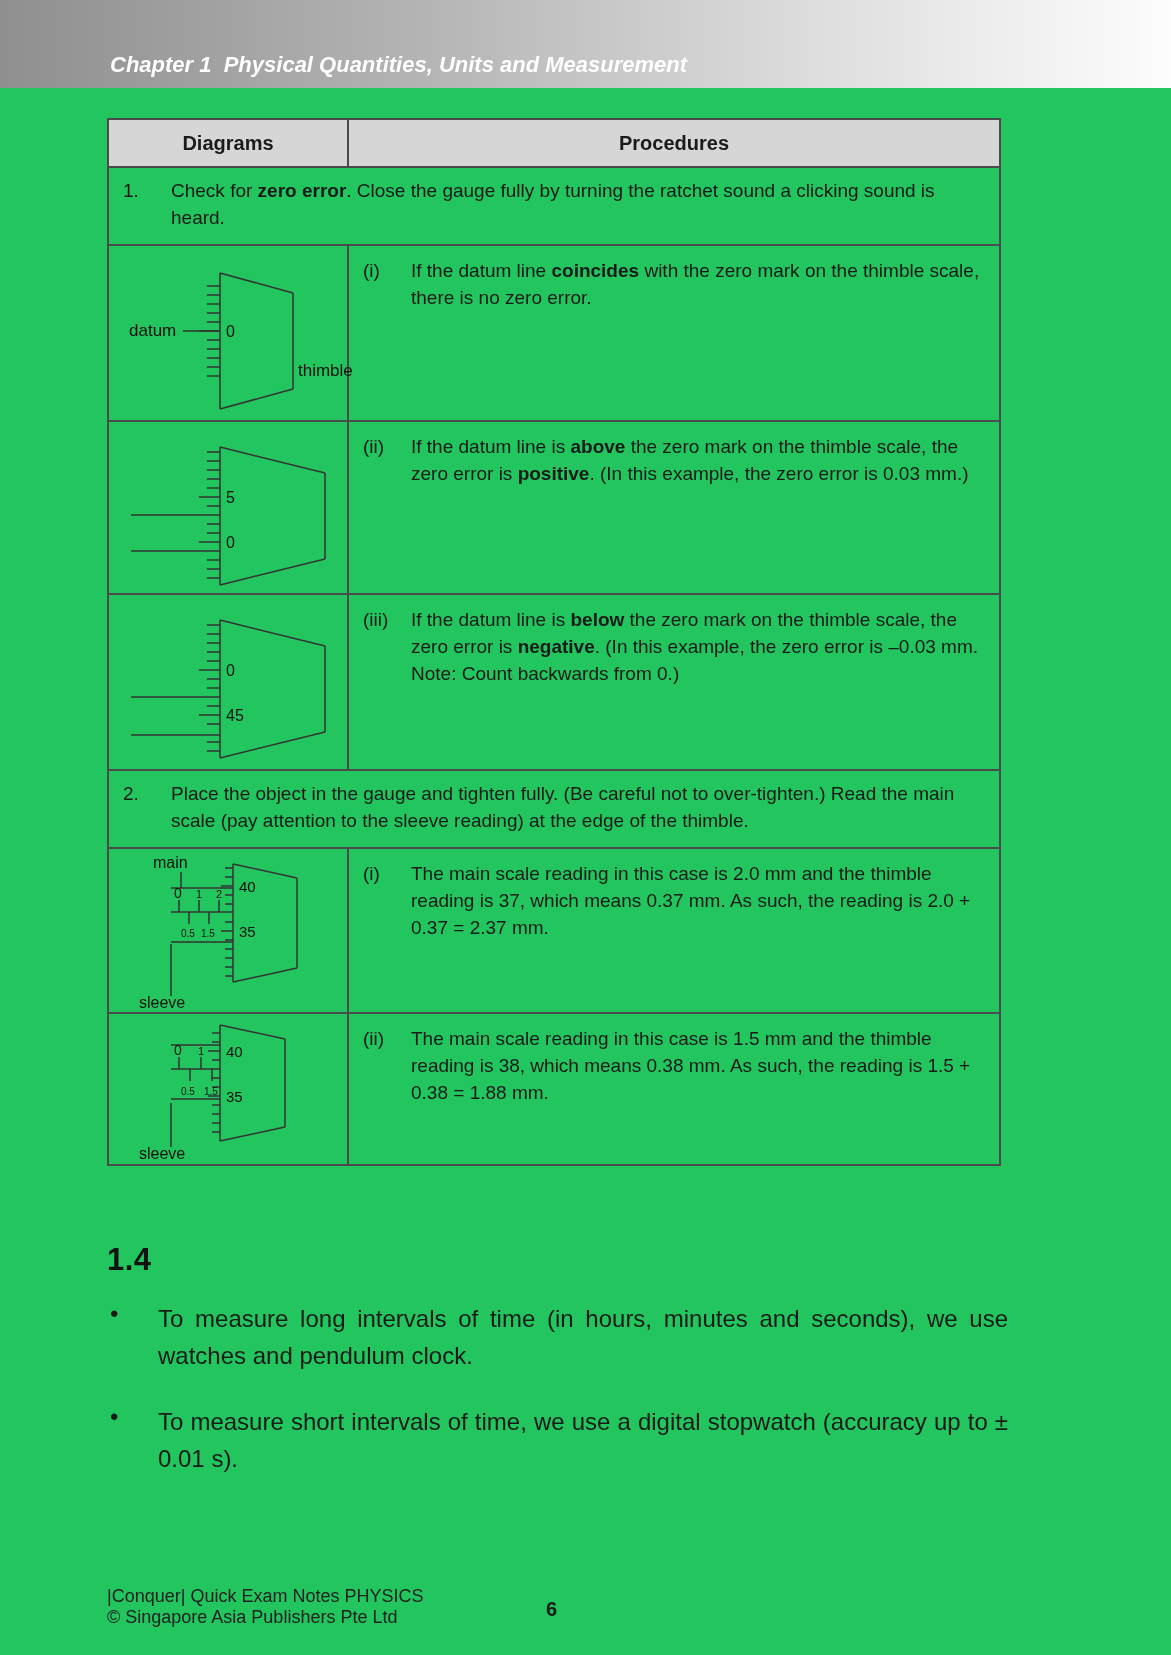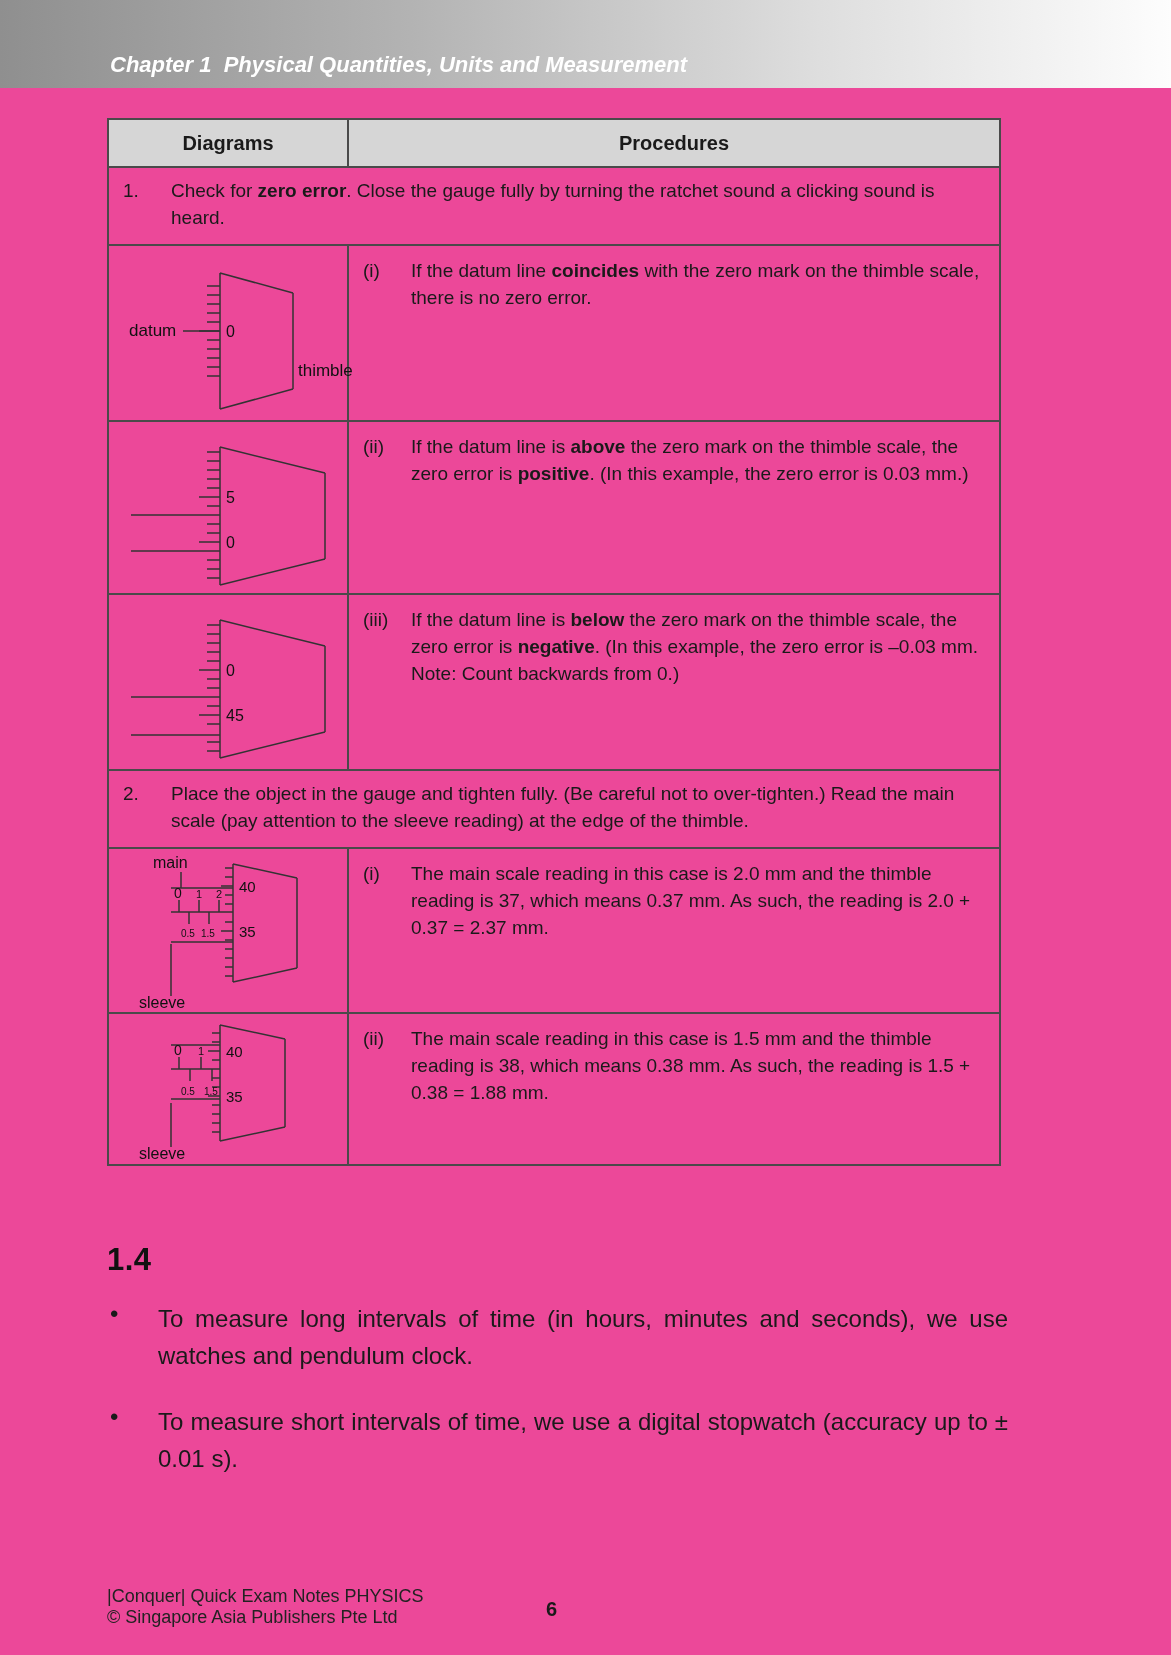--- a/index.html
+++ b/index.html
@@ -1,18 +1,18 @@
 <!DOCTYPE html>
 <html><head>
 <meta charset="utf-8">
 <style>
   * { margin:0; padding:0; box-sizing:border-box; }
   html,body { background:#e8e8e8; }
   body { font-family:"Liberation Sans", sans-serif; color:#1a1a1a; }
-  .page { position:relative; width:1171px; height:1655px; background:#ec4899; overflow:hidden; margin:0 auto; }
+  .page { position:relative; width:1171px; height:1655px; background:#22c55e; overflow:hidden; margin:0 auto; }
 
   .header-band { position:absolute; top:0; left:0; width:100%; height:88px;
     background:linear-gradient(90deg,#8f8f8f 0%,#b3b3b3 35%,#dedede 70%,#fdfdfd 100%); }
   .header-title { position:absolute; left:110px; top:52px; font-size:22px; font-style:italic;
     font-weight:bold; color:#ffffff; white-space:pre-wrap; }
 
   .main-table { position:absolute; top:118px; left:107px; width:894px; border-collapse:collapse;
     font-size:19px; line-height:1.42; table-layout:fixed; }
   .main-table th, .main-table td { border:2px solid #4a4a4a; vertical-align:top; }
   .main-table th { background:#d6d6d6; font-size:20px; padding:9px 22px; text-align:center; vertical-align:middle; }

